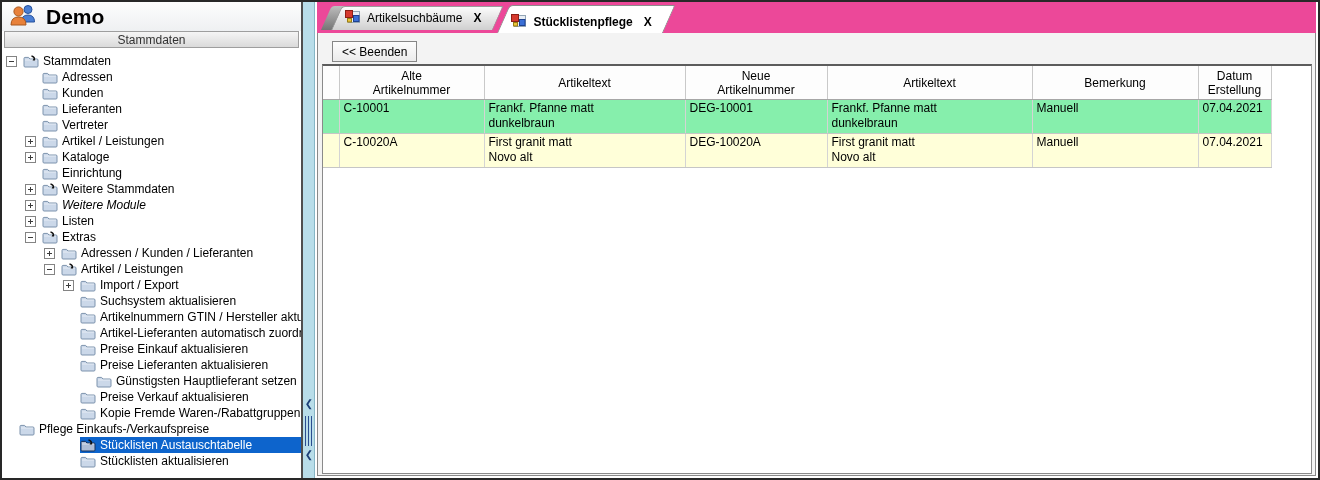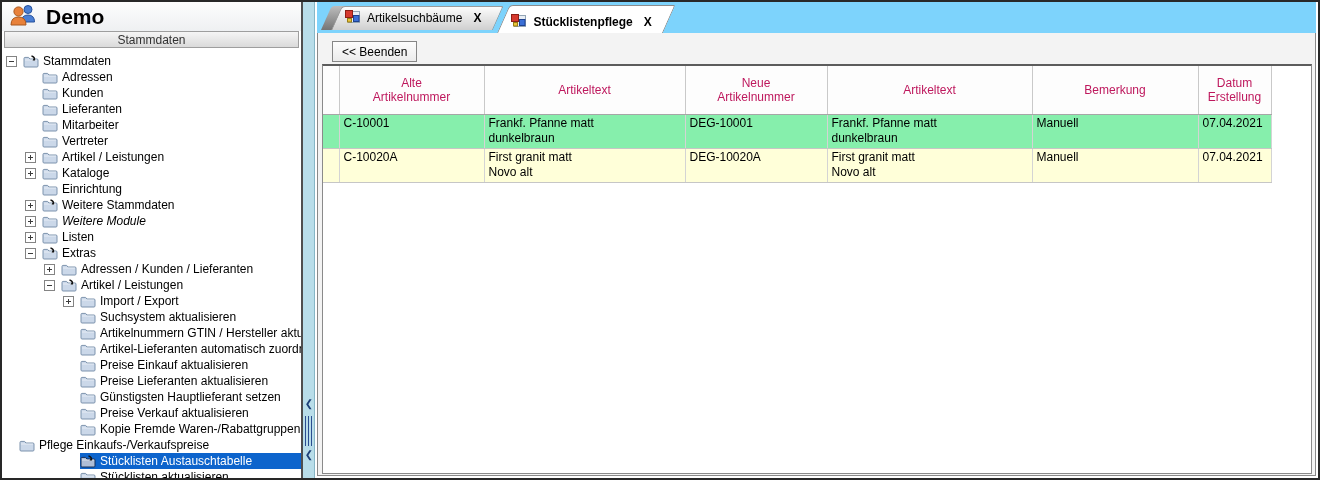--- a/index.html
+++ b/index.html
@@ -28,21 +28,21 @@
   
   .splitter{position:absolute;left:301px;top:0;bottom:0;width:12px;background:#b8dde9;
     border-right:1px solid #86b6c6;box-sizing:border-box;cursor:col-resize;}
   .chev{position:absolute;left:1px;width:10px;text-align:center;font-size:10px;font-weight:bold;color:#1c3f77;}
   .chev1{top:396px;} .chev2{top:447px;}
   .grip{position:absolute;left:2px;top:414px;width:7px;height:30px;
     background:repeating-linear-gradient(90deg,#2a4d8f 0 1px,transparent 1px 3px);}
   
   .main{position:absolute;left:315px;top:0;right:0;bottom:0;background:#fff;}
   .tabstrip{position:absolute;top:0;left:0;right:2px;height:31px;display:flex;align-items:flex-end;
-    padding-left:4px;background:#7dd3fc;z-index:3;}
+    padding-left:4px;background:#ec4899;z-index:3;}
   .tab{position:relative;height:24px;margin-bottom:3px;margin-right:4px;}
   .tab::before{content:"";position:absolute;inset:0;transform:skewX(-24deg);transform-origin:100% 100%;
     background:linear-gradient(#fcfcfc,#cfcfcf);border:1px solid #9b9b9b;border-bottom:none;
     border-radius:4px 2px 0 0;}
   .tab.active{height:28px;margin-bottom:0;z-index:4;}
   .tab.active::before{background:#fff;border-color:#8c8c8c;}
   .tab-stub{width:16px;height:24px;margin-bottom:3px;transform:skewX(-24deg);transform-origin:100% 100%;
     background:linear-gradient(#bdbdbd,#757575);border-radius:3px 0 0 0;margin-right:-6px;}
   .tab-inner{position:relative;display:flex;align-items:center;gap:7px;height:100%;
     padding:0 12px 0 14px;font-size:12px;}
@@ -50,22 +50,22 @@
   .tab-close{font-weight:900;font-size:12px;margin-left:4px;cursor:pointer;}
   .tabpage{position:absolute;top:29px;left:0;right:2px;bottom:2px;box-sizing:border-box;
     border:1px solid #898989;border-top:2px solid #6f6f6f;background:#f3f3f3;z-index:1;}
   .beenden{position:absolute;left:14px;top:8px;height:21px;padding:0 9px;font-size:12px;
     font-family:"Liberation Sans","DejaVu Sans",sans-serif;
     background:linear-gradient(#fdfdfd,#ebebeb);border:1px solid #868686;border-radius:0;cursor:pointer;}
   
   .gridwrap{position:absolute;left:4px;top:31px;right:3px;bottom:1px;box-sizing:border-box;
     background:#fff;border:1px solid #8a8a8a;border-top:2px solid #5c5c5c;overflow:hidden;}
   table.grid{border-collapse:collapse;table-layout:fixed;width:948px;font-size:12px;}
-  table.grid th{height:48px;font-weight:normal;text-align:center;vertical-align:middle;
-    white-space:pre-line;line-height:14px;background:#fdfdfd;color:#be185d;
+  table.grid th{height:33px;font-weight:normal;text-align:center;vertical-align:middle;
+    white-space:pre-line;line-height:14px;background:#fdfdfd;color:#000000;
     border-right:1px solid #c9c9c9;border-bottom:1px solid #a6a6a6;padding:0 3px;}
   table.grid td{height:32px;vertical-align:top;padding:1px 4px 0 4px;line-height:15px;
     white-space:pre-line;overflow:hidden;border-right:1px solid #d4d4d4;border-bottom:1px solid #c6c6c6;}
   tr.yellow td{background:#ffffd9;}
   tr.white td{background:#86efac;}
   tr.selected td{background:#cbccd9;border-top:1px dotted #222;border-bottom:1px dotted #222;}
   tr.selected td:first-child{border-left:1px dotted #222;}
   tr.selected td:last-child{border-right:1px dotted #222;}
 </style>
 </head>
@@ -141,32 +141,20 @@
         </div>
         <div class="tree-item" style="padding-left: 23px;">
           <span class="exp-spacer"></span>
           <span class="sel-wrap">
             <span class="ticon">
               <svg width="16" height="13" viewBox="0 0 16 13">
                 <path d="M1 3.4 c0-.6 .4-1 1-1 h3.6 l1.3 1.6 H14 c.6 0 1 .4 1 1 V11 c0 .6-.4 1-1 1 H2 c-.6 0-1-.4-1-1 z" fill="#cbd8e9" stroke="#7d93ad"></path>
                 <path d="M2 5 h12" stroke="#ffffff" stroke-opacity="0.55"></path>
               </svg>
             </span>
-            <span class="tree-label">Mitarbeiter</span>
-          </span>
-        </div>
-        <div class="tree-item" style="padding-left: 23px;">
-          <span class="exp-spacer"></span>
-          <span class="sel-wrap">
-            <span class="ticon">
-              <svg width="16" height="13" viewBox="0 0 16 13">
-                <path d="M1 3.4 c0-.6 .4-1 1-1 h3.6 l1.3 1.6 H14 c.6 0 1 .4 1 1 V11 c0 .6-.4 1-1 1 H2 c-.6 0-1-.4-1-1 z" fill="#cbd8e9" stroke="#7d93ad"></path>
-                <path d="M2 5 h12" stroke="#ffffff" stroke-opacity="0.55"></path>
-              </svg>
-            </span>
             <span class="tree-label">Vertreter</span>
           </span>
         </div>
         <div class="tree-item" style="padding-left: 23px;">
           <span class="expander">
             <span class="h"></span>
             <span class="v"></span>
           </span>
           <span class="sel-wrap">
             <span class="ticon">
@@ -367,21 +355,21 @@
           <span class="sel-wrap">
             <span class="ticon">
               <svg width="16" height="13" viewBox="0 0 16 13">
                 <path d="M1 3.4 c0-.6 .4-1 1-1 h3.6 l1.3 1.6 H14 c.6 0 1 .4 1 1 V11 c0 .6-.4 1-1 1 H2 c-.6 0-1-.4-1-1 z" fill="#cbd8e9" stroke="#7d93ad"></path>
                 <path d="M2 5 h12" stroke="#ffffff" stroke-opacity="0.55"></path>
               </svg>
             </span>
             <span class="tree-label">Preise Lieferanten aktualisieren</span>
           </span>
         </div>
-        <div class="tree-item" style="padding-left: 61px;">
+        <div class="tree-item" style="padding-left: 61px; margin-left: 16px;">
           <span class="exp-spacer"></span>
           <span class="sel-wrap">
             <span class="ticon">
               <svg width="16" height="13" viewBox="0 0 16 13">
                 <path d="M1 3.4 c0-.6 .4-1 1-1 h3.6 l1.3 1.6 H14 c.6 0 1 .4 1 1 V11 c0 .6-.4 1-1 1 H2 c-.6 0-1-.4-1-1 z" fill="#cbd8e9" stroke="#7d93ad"></path>
                 <path d="M2 5 h12" stroke="#ffffff" stroke-opacity="0.55"></path>
               </svg>
             </span>
             <span class="tree-label">Günstigsten Hauptlieferant setzen</span>
           </span>

